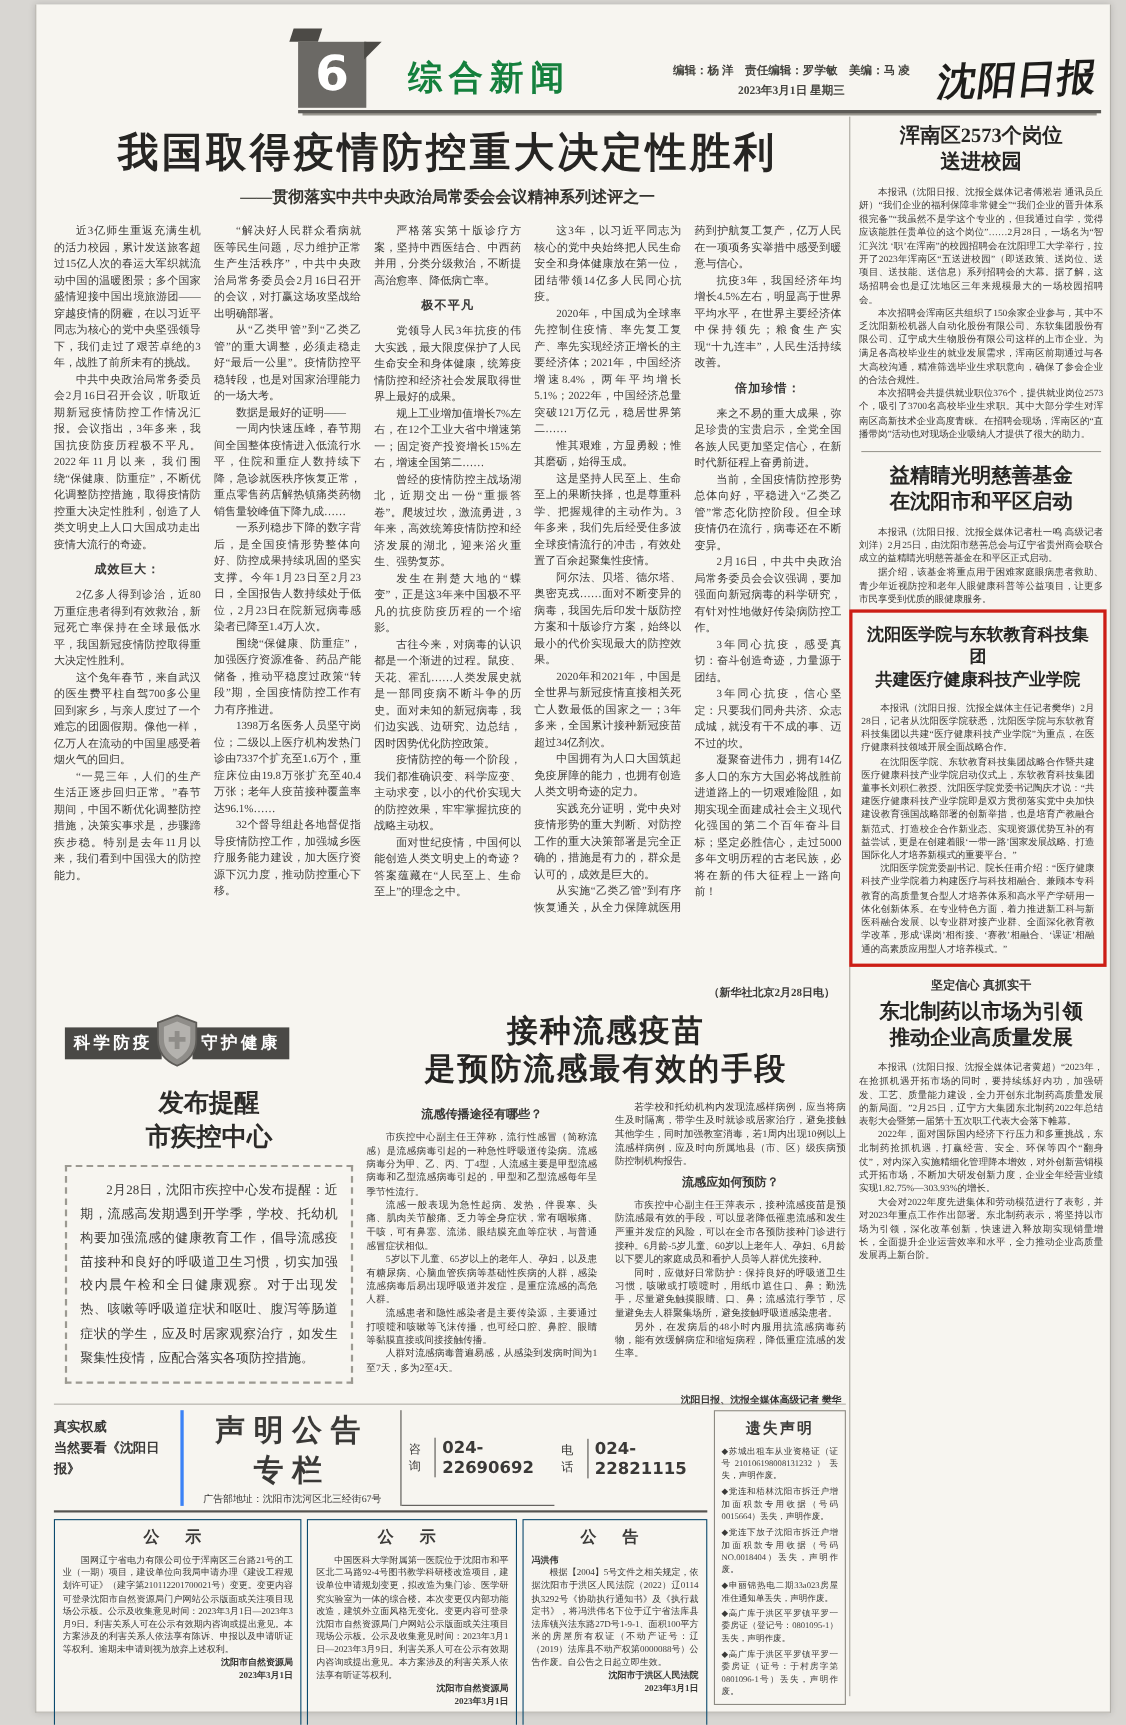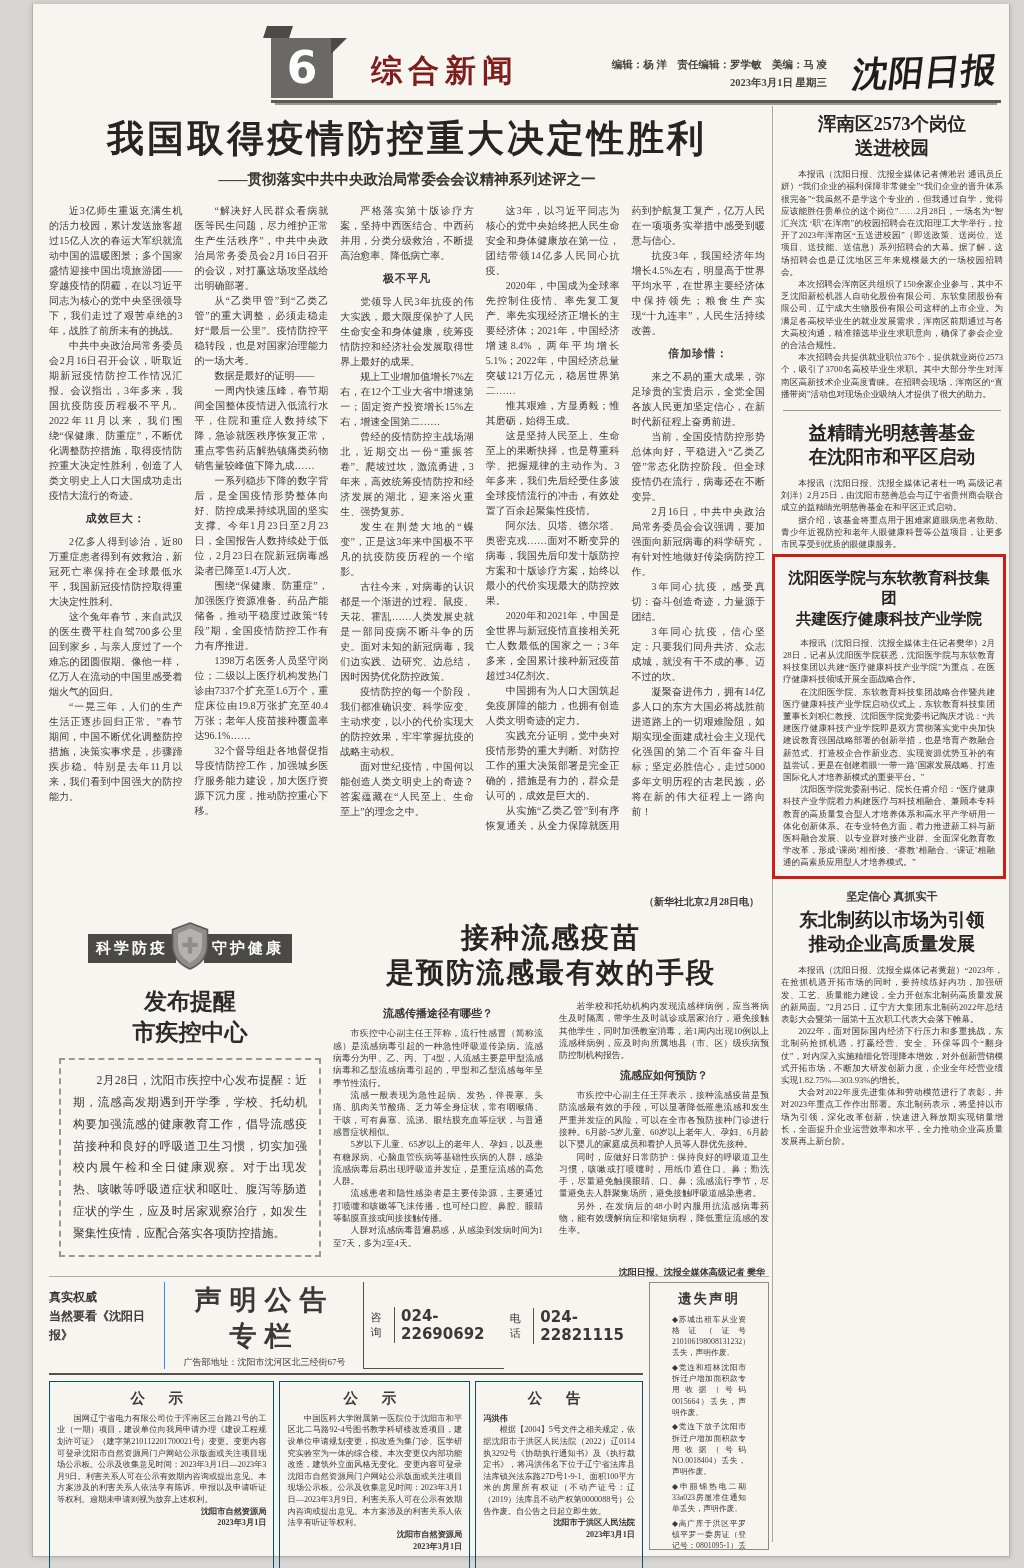--- a/index.html
+++ b/index.html
@@ -11,22 +11,22 @@
   
   .header{position:absolute;left:238px;top:28px;width:730px;height:68px;
           display:flex;align-items:flex-end;border-bottom:3px solid #5c5a56;
           box-shadow:0 6px 0 -4px #9a978f;}
   .numbox{position:relative;width:62px;height:60px;background:#6a6ublic8;background:#6b6965;
           display:flex;align-items:center;justify-content:center;margin-bottom:2px;}
   .numbox span{color:#fff;font-size:44px;font-weight:bold;font-family:"DejaVu Sans",sans-serif;line-height:1;}
   .numtab{position:absolute;top:-12px;left:-6px;width:26px;height:12px;background:#4c4a46;transform:skewX(-18deg);}
   .numfold{position:absolute;top:0;right:-14px;width:0;height:0;border-top:16px solid #4c4a46;border-right:16px solid transparent;}
   .section{font-family:"Liberation Sans","DejaVu Sans",sans-serif;font-size:31px;font-weight:bold;
-           letter-spacing:6px;margin:0 12px 8px 38px;color:#7f1d1d;}
-  .editors{margin-left:auto;text-align:right;font-size:10.5px;font-weight:bold;line-height:1.7;
+           letter-spacing:6px;margin:0 12px 8px 38px;color:#15803d;}
+  .editors{margin-left:auto;text-align:center;font-size:10.5px;font-weight:bold;line-height:1.7;
            margin-bottom:8px;color:#45443f;}
   .masthead{font-size:35px;font-weight:900;margin:0 4px 4px 26px;transform:skewX(-9deg) rotate(-2deg);
             letter-spacing:1px;color:#1e1d1b;}
   
   .vdiv{position:absolute;left:739px;top:102px;width:1px;height:1436px;background:#aaa79f;}
   
   .main-art{position:absolute;left:16px;top:106px;width:716px;}
   .main-art h1{margin:4px 0 6px;text-align:center;font-size:37px;letter-spacing:3px;color:#262523;}
   .main-sub{text-align:center;font-weight:bold;font-size:14.5px;margin-bottom:14px;color:#35342f;}
   .cols{height:690px;overflow:hidden;column-count:5;column-gap:12px;
@@ -39,58 +39,58 @@
   .right-col{position:absolute;left:748px;top:104px;width:222px;font-size:8.6px;line-height:1.42;text-align:justify;}
   .right-col p{margin:0;text-indent:2em;}
   .r-title{text-align:center;font-weight:bold;font-size:18.5px;line-height:1.3;margin:4px 0 8px;color:#262523;}
   .hdiv{border-top:1px solid #9c9991;margin:10px 2px;}
   .red-box{border:3px solid #cc1e16;padding:7px 8px;margin:4px 0 10px -9px;background:#f7f5f0;width:212px;}
   .red-box .r-title{font-size:15.5px;}
   .kicker{text-align:center;font-family:"Liberation Sans","DejaVu Sans",sans-serif;
           font-weight:bold;font-size:11px;margin-top:2px;}
   
   .epi{position:absolute;left:26px;top:918px;width:262px;}
-  .badge{display:flex;align-items:center;justify-content:center;}
+  .badge{display:flex;align-items:center;}
   .badge .bar{background:#4a4946;color:#fff;font-family:"Liberation Sans","DejaVu Sans",sans-serif;
               font-weight:bold;font-size:15px;letter-spacing:3px;padding:5px 8px;}
   .badge .shield{margin:0 -8px;position:relative;z-index:2;}
   .epi-title{text-align:center;font-weight:bold;font-size:23px;line-height:1.35;margin:12px 0 10px;color:#2c2b29;}
   .epi-box{border:2px dashed #9c9991;padding:10px 12px;font-size:11.8px;line-height:1.85;text-align:justify;}
   .epi-box p{margin:0;text-indent:2em;}
   
   .flu{position:absolute;left:300px;top:916px;width:436px;}
   .flu-title{text-align:center;font-weight:bold;font-size:28px;line-height:1.25;letter-spacing:2px;color:#262523;}
   .flu-cols{height:262px;overflow:hidden;column-count:2;column-gap:16px;margin-top:10px;
             font-size:8.8px;line-height:1.4;text-align:justify;}
   .flu-cols p{margin:0;text-indent:2em;}
   .flu-cols p.t-h{font-family:"Liberation Sans","DejaVu Sans",sans-serif;font-weight:bold;text-indent:0;
                   text-align:center;font-size:11px;margin:6px 0;}
   .flu-byline{text-align:right;font-size:9px;font-weight:bold;margin-top:4px;padding-right:4px;}
   
   .notice{position:absolute;left:16px;top:1272px;width:720px;border-top:1px solid #b0ada5;
           padding-top:5px;display:flex;gap:6px;}
   .notice-left{width:594px;}
   .strip{display:flex;align-items:stretch;border-bottom:2px solid #55534f;padding-bottom:4px;}
-  .slogan{font-size:12px;font-weight:bold;line-height:1.6;padding:6px 16px 0 0;border-right:1px solid #3b82f6;}
+  .slogan{font-size:12px;font-weight:bold;line-height:1.6;padding:6px 16px 0 0;border-right:3px solid #3b82f6;}
   .strip-mid{text-align:center;padding:0 12px;}
   .strip-title{font-family:"Liberation Sans","DejaVu Sans",sans-serif;font-weight:bold;font-size:27px;letter-spacing:8px;}
   .strip-addr{font-size:9px;margin-top:2px;}
   .phones{border-left:1px solid #55534f;display:flex;justify-content:center;}
   .phone-row{display:flex;align-items:center;border-bottom:1px solid #55534f;}
   .phone-row:last-child{border-bottom:none;}
   .phone-row .pl{font-size:11px;padding:3px 6px;border-right:1px solid #55534f;}
   .phone-row .pn{font-size:15px;font-weight:bold;padding:3px 6px;font-family:"DejaVu Sans",sans-serif;}
   .nboxes{display:flex;gap:5px;margin-top:6px;}
   .nbox{border:1px solid #0c4a6e;height:198px;overflow:hidden;padding:4px 7px;font-size:8.2px;line-height:1.42;text-align:justify;}
   .nbox.b1{width:218px;}.nbox.b2{width:182px;}.nbox.b3{width:158px;}
   .nbox-title{text-align:center;font-weight:bold;font-size:14.5px;letter-spacing:10px;margin:2px 0 4px;}
   .nbox p{margin:0;text-indent:2em;}
   .nbox p.t-sign{text-indent:0;text-align:right;font-weight:bold;}
   .nbox p.t-name{text-indent:0;font-weight:bold;}
-  .nlost{width:112px;border:1px solid #8d8a82;height:258px;overflow:hidden;padding:4px 22px;
+  .nlost{width:112px;border:1px solid #8d8a82;height:258px;overflow:hidden;padding:4px 6px;
          font-size:7.8px;line-height:1.45;text-align:justify;}
   .nlost-title{text-align:center;font-weight:bold;font-size:13.5px;letter-spacing:2px;margin:2px 0 5px;}
   .nlost p{margin:0 0 3px;text-indent:0;}
 </style>
 </head>
 <body>
 
 <div class="page">
 
   <div class="header">

